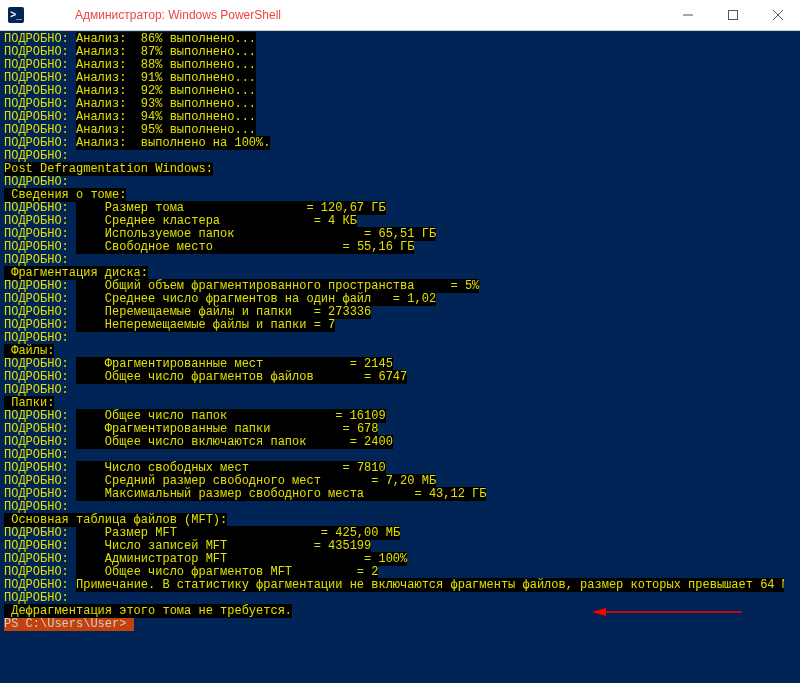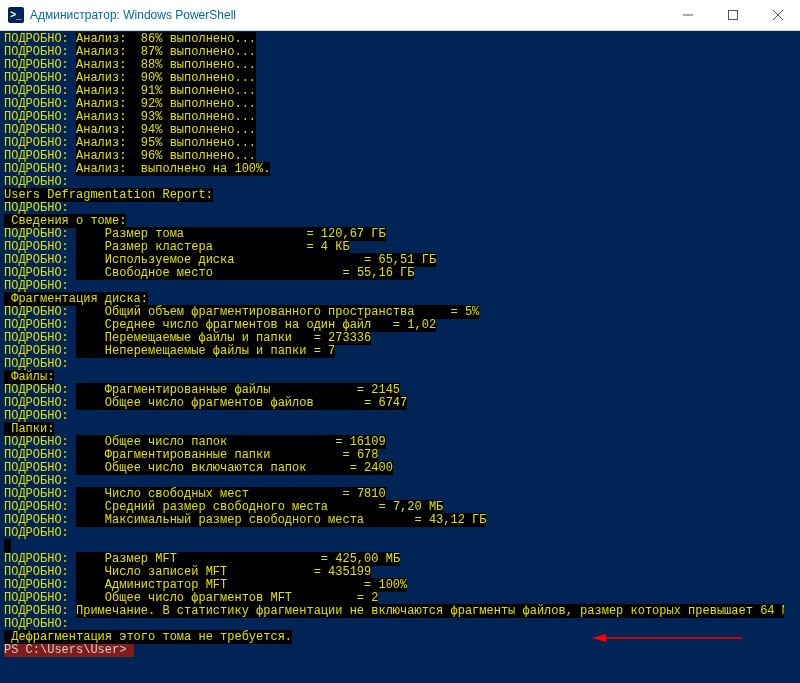--- a/index.html
+++ b/index.html
@@ -45,21 +45,22 @@
     background: #012456;
     color: #fff;
     font-size: 10px;
     font-weight: bold;
     text-align: center;
     line-height: 16px;
     margin-right: 6px;
     border-radius: 2px;
   }
   .titlebar-title {
-    color: #0369a1;
+    color: #ef4444;
+    margin-left: 45px;
   }
   .titlebar-controls {
     display: flex;
     height: 100%;
   }
   .tb-btn {
     width: 45px;
     height: 30px;
     display: flex;
     align-items: center;
@@ -79,21 +80,21 @@
   .line {
     white-space: pre;
   }
   .pd {  color: #e0e000; }
   .hl {
     background: #000000;
     color: #e0e000;
   }
   .prompt {
     color: #d0d0d0;
-    background: #7f1d1d;
+    background: #c2410c;
   }
   .prompt-line {
     white-space: pre;
   }
   .scroll-column {
     position: absolute;
     right: 0;
     top: 0;
     bottom: 0;
     width: 16px;
@@ -140,57 +141,55 @@
       </div>
     </div>
   </div>
 
   <div class="terminal-body">
     <div class="scroll-column"></div>
 
     <div class="line"><span class="pd">ПОДРОБНО: </span><span class="hl">Анализ:  86% выполнено...</span></div>
     <div class="line"><span class="pd">ПОДРОБНО: </span><span class="hl">Анализ:  87% выполнено...</span></div>
     <div class="line"><span class="pd">ПОДРОБНО: </span><span class="hl">Анализ:  88% выполнено...</span></div>
-    <div class="line"><span class="pd">ПОДРОБНО: </span><span class="hl">Анализ:  90% выполнено...</span></div>
     <div class="line"><span class="pd">ПОДРОБНО: </span><span class="hl">Анализ:  91% выполнено...</span></div>
     <div class="line"><span class="pd">ПОДРОБНО: </span><span class="hl">Анализ:  92% выполнено...</span></div>
     <div class="line"><span class="pd">ПОДРОБНО: </span><span class="hl">Анализ:  93% выполнено...</span></div>
     <div class="line"><span class="pd">ПОДРОБНО: </span><span class="hl">Анализ:  94% выполнено...</span></div>
     <div class="line"><span class="pd">ПОДРОБНО: </span><span class="hl">Анализ:  95% выполнено...</span></div>
-    <div class="line"><span class="pd">ПОДРОБНО: </span><span class="hl">Анализ:  96% выполнено...</span></div>
     <div class="line"><span class="pd">ПОДРОБНО: </span><span class="hl">Анализ:  выполнено на 100%.</span></div>
     <div class="line"><span class="pd">ПОДРОБНО: </span></div>
-    <div class="line"><span class="hl">Users Defragmentation Report:</span></div>
+    <div class="line"><span class="hl">Post Defragmentation Windows:</span></div>
     <div class="line"><span class="pd">ПОДРОБНО: </span></div>
     <div class="line"><span class="hl"> </span><span class="hl">Сведения о томе:</span></div>
     <div class="line"><span class="pd">ПОДРОБНО: </span><span class="hl">    Размер тома                 = </span><span class="hl">120,67 ГБ</span></div>
-    <div class="line"><span class="pd">ПОДРОБНО: </span><span class="hl">    Размер кластера             = </span><span class="hl">4 КБ</span></div>
-    <div class="line"><span class="pd">ПОДРОБНО: </span><span class="hl">    Используемое диска                  = </span><span class="hl">65,51 ГБ</span></div>
+    <div class="line"><span class="pd">ПОДРОБНО: </span><span class="hl">    Среднее кластера             = </span><span class="hl">4 КБ</span></div>
+    <div class="line"><span class="pd">ПОДРОБНО: </span><span class="hl">    Используемое папок                  = </span><span class="hl">65,51 ГБ</span></div>
     <div class="line"><span class="pd">ПОДРОБНО: </span><span class="hl">    Свободное место                  = </span><span class="hl">55,16 ГБ</span></div>
     <div class="line"><span class="pd">ПОДРОБНО: </span></div>
     <div class="line"><span class="hl"> </span><span class="hl">Фрагментация диска:</span></div>
     <div class="line"><span class="pd">ПОДРОБНО: </span><span class="hl">    Общий объем фрагментированного пространства     = </span><span class="hl">5%</span></div>
     <div class="line"><span class="pd">ПОДРОБНО: </span><span class="hl">    Среднее число фрагментов на один файл   = </span><span class="hl">1,02</span></div>
     <div class="line"><span class="pd">ПОДРОБНО: </span><span class="hl">    Перемещаемые файлы и папки   = </span><span class="hl">273336</span></div>
     <div class="line"><span class="pd">ПОДРОБНО: </span><span class="hl">    Неперемещаемые файлы и папки = </span><span class="hl">7</span></div>
     <div class="line"><span class="pd">ПОДРОБНО: </span></div>
     <div class="line"><span class="hl"> </span><span class="hl">Файлы:</span></div>
-    <div class="line"><span class="pd">ПОДРОБНО: </span><span class="hl">    Фрагментированные файлы            = </span><span class="hl">2145</span></div>
+    <div class="line"><span class="pd">ПОДРОБНО: </span><span class="hl">    Фрагментированные мест            = </span><span class="hl">2145</span></div>
     <div class="line"><span class="pd">ПОДРОБНО: </span><span class="hl">    Общее число фрагментов файлов       = </span><span class="hl">6747</span></div>
     <div class="line"><span class="pd">ПОДРОБНО: </span></div>
     <div class="line"><span class="hl"> </span><span class="hl">Папки:</span></div>
     <div class="line"><span class="pd">ПОДРОБНО: </span><span class="hl">    Общее число папок               = </span><span class="hl">16109</span></div>
     <div class="line"><span class="pd">ПОДРОБНО: </span><span class="hl">    Фрагментированные папки          = </span><span class="hl">678</span></div>
     <div class="line"><span class="pd">ПОДРОБНО: </span><span class="hl">    Общее число включаются папок      = </span><span class="hl">2400</span></div>
     <div class="line"><span class="pd">ПОДРОБНО: </span></div>
     <div class="line"><span class="pd">ПОДРОБНО: </span><span class="hl">    Число свободных мест             = </span><span class="hl">7810</span></div>
-    <div class="line"><span class="pd">ПОДРОБНО: </span><span class="hl">    Средний размер свободного места       = </span><span class="hl">7,20 МБ</span></div>
+    <div class="line"><span class="pd">ПОДРОБНО: </span><span class="hl">    Средний размер свободного мест       = </span><span class="hl">7,20 МБ</span></div>
     <div class="line"><span class="pd">ПОДРОБНО: </span><span class="hl">    Максимальный размер свободного места       = </span><span class="hl">43,12 ГБ</span></div>
     <div class="line"><span class="pd">ПОДРОБНО: </span></div>
-    <div class="line"><span class="hl"> </span></div>
+    <div class="line"><span class="hl"> </span><span class="hl">Основная таблица файлов (MFT):</span></div>
     <div class="line"><span class="pd">ПОДРОБНО: </span><span class="hl">    Размер MFT                    = </span><span class="hl">425,00 МБ</span></div>
     <div class="line"><span class="pd">ПОДРОБНО: </span><span class="hl">    Число записей MFT            = </span><span class="hl">435199</span></div>
     <div class="line"><span class="pd">ПОДРОБНО: </span><span class="hl">    Администратор MFT                   = </span><span class="hl">100%</span></div>
     <div class="line"><span class="pd">ПОДРОБНО: </span><span class="hl">    Общее число фрагментов MFT         = </span><span class="hl">2</span></div>
     <div class="line"><span class="pd">ПОДРОБНО: </span><span class="hl">Примечание. В статистику фрагментации не включаются фрагменты файлов, размер которых превышает 64 МБ.</span></div>
     <div class="line"><span class="pd">ПОДРОБНО: </span></div>
 
     <div class="final-area">
       <div class="line"><span class="hl"> </span><span class="hl">Дефрагментация этого тома не требуется.</span></div>
       <div class="arrow" style="top:0;">

